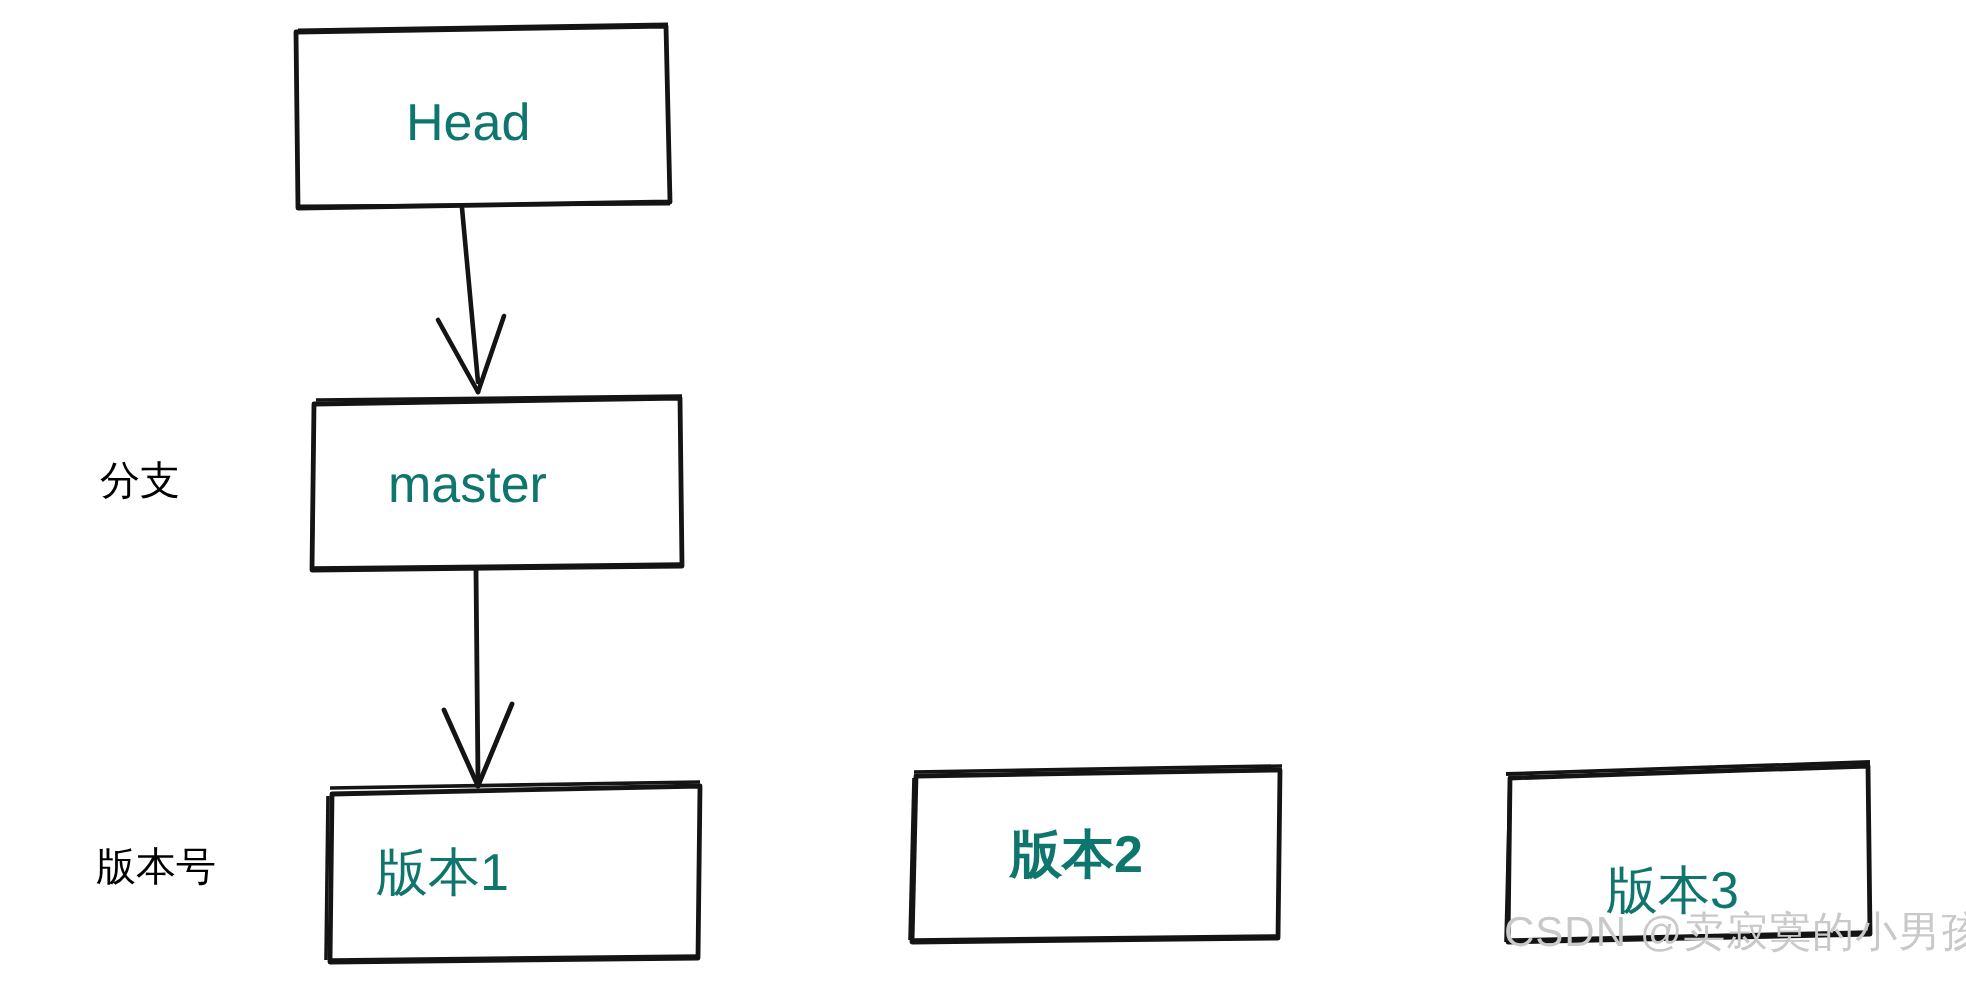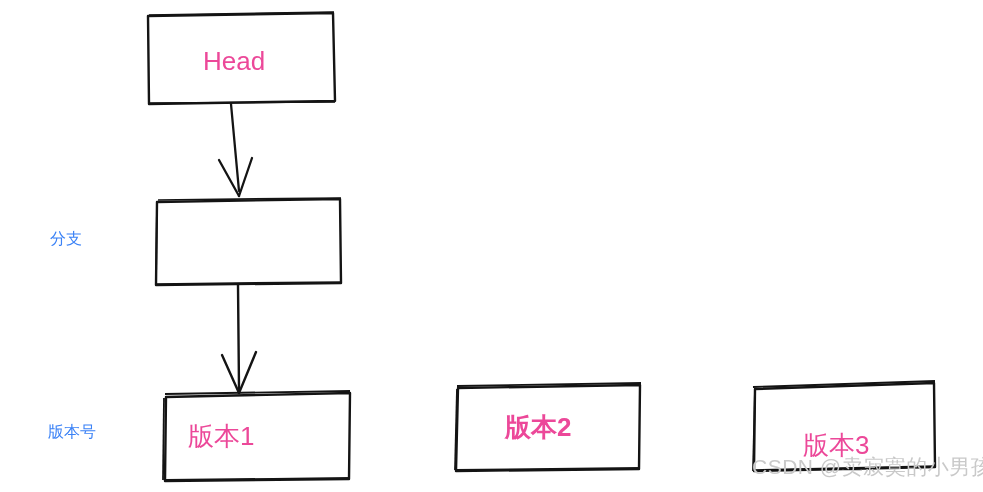--- a/index.html
+++ b/index.html
@@ -19,30 +19,30 @@
   }
   #diagram-svg {
     position: absolute;
     left: 0;
     top: 0;
     width: 983px;
     height: 492px;
   }
   .node-label {
     position: absolute;
-    color: #ec4899;
+    color: #0f766e;
     font-size: 26px;
     line-height: 1;
     white-space: nowrap;
     user-select: none;
   }
   .axis-label {
     position: absolute;
-    color: #3b82f6;
-    font-size: 16px;
+    color: #000000;
+    font-size: 20px;
     line-height: 1;
     white-space: nowrap;
     user-select: none;
   }
   .watermark {
     position: absolute;
     left: 752px;
     top: 456px;
     font-size: 21px;
     line-height: 1;
@@ -108,20 +108,21 @@
     <g>
       <path d="M755,389 L934,383 L935,467 L754,471 Z" fill="#ffffff" stroke="#141414" stroke-width="2.4" stroke-linejoin="round" stroke-linecap="round"></path>
       <path d="M753,387 L935,381" fill="none" stroke="#141414" stroke-width="1.9"></path>
       <path d="M754,470 L935,466" fill="none" stroke="#141414" stroke-width="1.7"></path>
       <path d="M755,390 L753,471" fill="none" stroke="#141414" stroke-width="1.8"></path>
     </g>
   </svg>
 
   <div class="node-label lbl-head">Head</div>
 
+  <div class="node-label lbl-master">master</div>
 
   <div class="node-label lbl-v1">版本1</div>
 
   <div class="node-label lbl-v2">版本2</div>
 
   <div class="node-label lbl-v3">版本3</div>
 
   <div class="axis-label lbl-branch">分支</div>
 
   <div class="axis-label lbl-verno">版本号</div>

